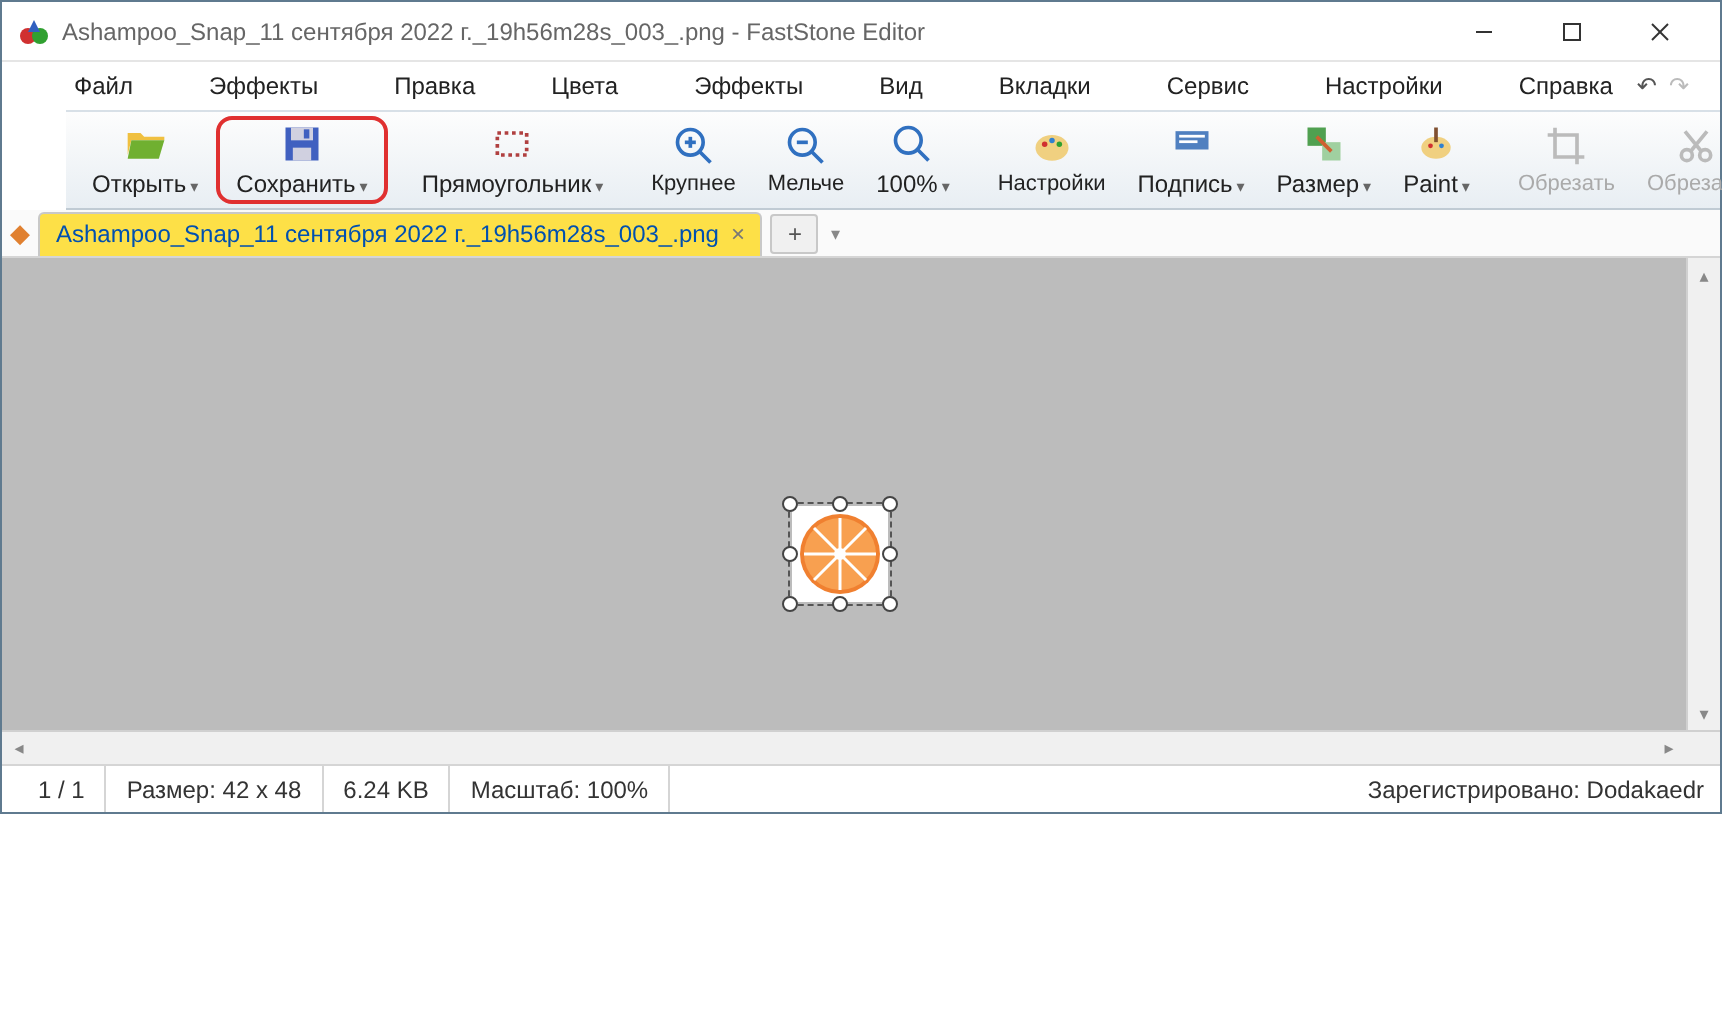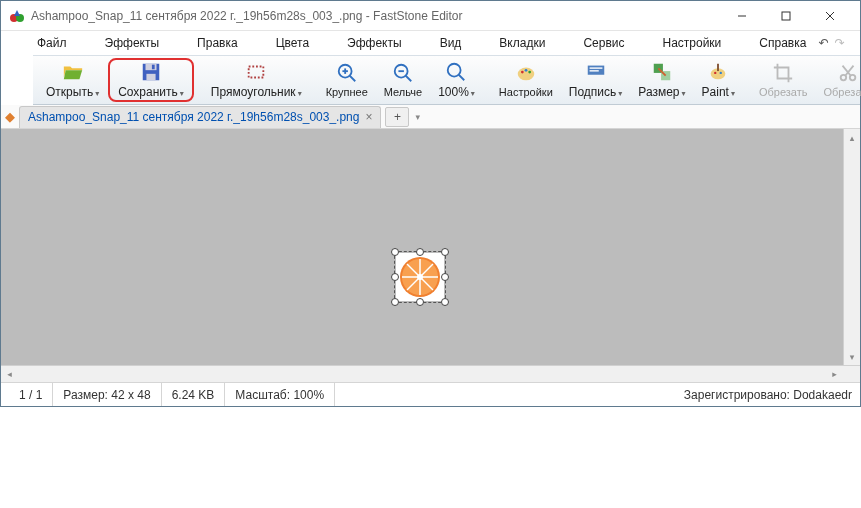--- a/index.html
+++ b/index.html
@@ -22,21 +22,21 @@
 .tbtn { display: flex; flex-direction: column; align-items: center; justify-content: center; padding: 2px 6px; height: 44px; cursor: default; color: #222; border: 1px solid transparent; border-radius: 3px; }
 .tbtn.highlight { border: 2.5px solid #e03030; border-radius: 8px; padding: 2px 8px; }
 .tbtn .ticon { width: 22px; height: 22px; display: flex; align-items: center; justify-content: center; }
 .tbtn .tlabel { font-size: 11px; margin-top: 2px; }
 .tbtn .dd { font-size: 8px; color: #666; margin-left: 2px; }
 .tbtn.disabled { color: #aaa; }
 .sep { width: 1px; height: 40px; background: #c0cbd4; margin: 0 3px; }
 
 .tabbar { height: 24px; background: #fafafa; border-bottom: 1px solid #d5d5d5; display: flex; align-items: center; padding-left: 4px; }
 .tabdot { font-size: 13px; color: #e08030; margin-right: 4px; }
-.tab { display: flex; align-items: center; height: 22px; padding: 0 8px; background: #e5e5e5; border: 1px solid #c8c8c8; border-bottom: none; border-radius: 3px 3px 0 0; font-size: 11px; color: #0050b0; }
+.tab { display: flex; align-items: center; height: 22px; padding: 0 8px; background: #fde047; border: 1px solid #c8c8c8; border-bottom: none; border-radius: 3px 3px 0 0; font-size: 11px; color: #0050b0; }
 .tab .tx { margin-left: 6px; color: #777; }
 .tabadd { width: 24px; height: 20px; display: flex; align-items: center; justify-content: center; border: 1px solid #c8c8c8; background: #f0f0f0; margin-left: 4px; font-size: 12px; color: #555; border-radius: 2px; }
 .tabarrow { margin-left: 6px; color: #888; font-size: 9px; }
 
 .workarea { flex: 1; display: flex; position: relative; }
 .canvas { flex: 1; background: #bcbcbc; position: relative; }
 .vscroll { width: 17px; background: #f0f0f0; border-left: 1px solid #d0d0d0; display: flex; flex-direction: column; }
 .vscroll .arrow { height: 17px; display: flex; align-items: center; justify-content: center; color: #888; font-size: 9px; }
 .vscroll .track { flex: 1; }
 

